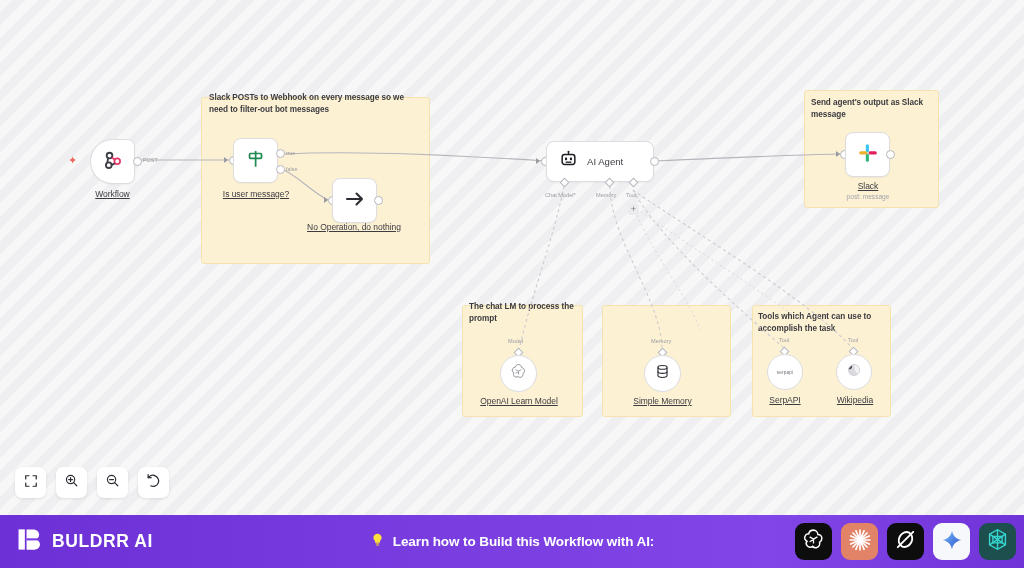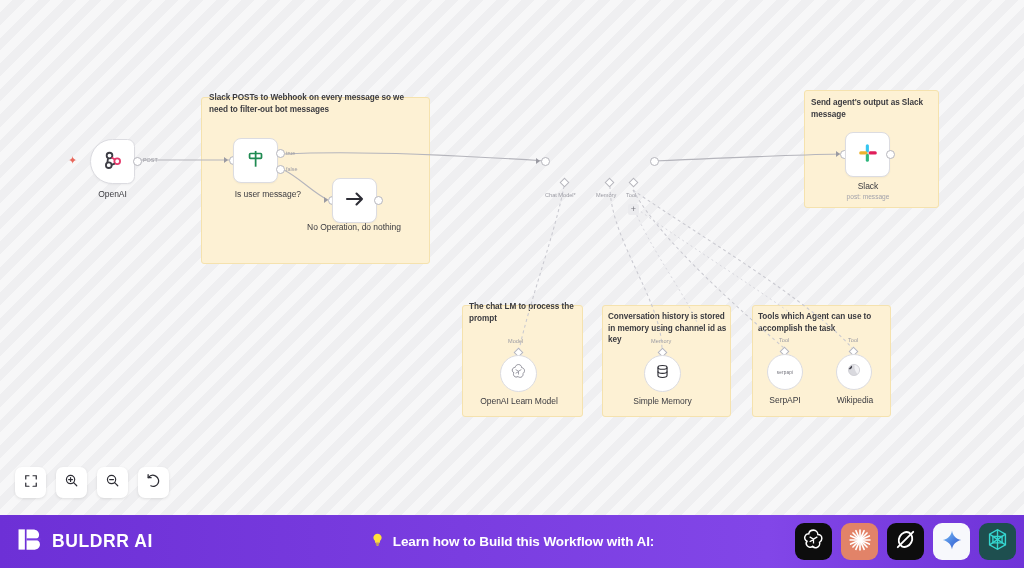--- a/index.html
+++ b/index.html
@@ -47,20 +47,21 @@
     display: flex; align-items: center; justify-content: center;
     box-shadow: 0 1px 2px rgba(0,0,0,0.04);
   }
   .node-label {
     position: absolute;
     font-size: 8.5px;
     color: #3b3b40;
     text-align: center;
     white-space: nowrap;
     letter-spacing: -0.05px;
+    text-decoration: underline;
   }
   .node-sublabel {
     position: absolute;
     font-size: 6.6px;
     color: #a3a3ac;
     text-align: center;
     white-space: nowrap;
   }
 
   
@@ -170,21 +171,20 @@
     <div class="sticky" style="left:201px; top:97px; width:229px; height:167px;"></div>
     <div class="sticky-text" style="left:209px; top:92px; width:216px;">Slack POSTs to Webhook on every message so we need to filter-out bot messages</div>
 
     <div class="sticky" style="left:804px; top:90px; width:135px; height:118px;"></div>
     <div class="sticky-text" style="left:811px; top:97px; width:122px;">Send agent's output as Slack message</div>
 
     <div class="sticky" style="left:462px; top:305px; width:121px; height:112px;"></div>
     <div class="sticky-text" style="left:469px; top:301px; width:109px;">The chat LM to process the prompt</div>
 
     <div class="sticky" style="left:602px; top:305px; width:129px; height:112px;"></div>
-    <div class="sticky-text" style="left:608px; top:311px; width:120px;">Conversation history is stored in memory using channel id as key</div>
 
     <div class="sticky" style="left:752px; top:305px; width:139px; height:112px;"></div>
     <div class="sticky-text" style="left:758px; top:311px; width:126px;">Tools which Agent can use to accomplish the task</div>
 
     <svg class="wires">
 
       <path d="M139,160 L230,160" stroke="#b5b5bc" stroke-width="1.1" fill="none"></path>
 
       <path d="M284,154 C360,150 470,156 545,161" stroke="#b5b5bc" stroke-width="1.1" fill="none"></path>
 
@@ -209,52 +209,65 @@
           <circle cx="16.6" cy="13.4" r="3.1" fill="none" stroke="#e5396b" stroke-width="2"></circle>
           <circle cx="7.4" cy="17.6" r="3.1" fill="none" stroke="#3c3c44" stroke-width="2"></circle>
           <path d="M10.6,9.2 L14.4,11.8" stroke="#e5396b" stroke-width="2" fill="none"></path>
           <path d="M6.6,10.2 L5.8,14.8" stroke="#3c3c44" stroke-width="2" fill="none"></path>
           <path d="M10.4,17.4 L14.0,16.0" stroke="#3c3c44" stroke-width="2" fill="none"></path>
         </svg>
       </span>
     </div>
     <div class="port" style="left:133px; top:157px;"></div>
     <div class="edge-label" style="left:143px; top:157px;">POST</div>
-    <div class="node-label" style="left:75px; top:189px; width:75px;">OpenAI</div>
+    <div class="node-label" style="left:75px; top:189px; width:75px;">Workflow</div>
 
     <div class="arrow-in" style="left:224px; top:157px;"></div>
     <div class="port" style="left:229px; top:156px;"></div>
     <div class="node" style="left:233px; top:138px; width:45px; height:45px;">
       <span>
         <svg width="22" height="22" viewBox="0 0 24 24">
           <rect x="5" y="6" width="13" height="5.4" rx="1" fill="none" stroke="#1f8a52" stroke-width="1.9"></rect>
           <path d="M11.6,3.2 L11.6,20.4" stroke="#1f8a52" stroke-width="1.9" fill="none"></path>
         </svg>
       </span>
     </div>
     <div class="port" style="left:276px; top:149px;"></div>
     <div class="edge-label" style="left:286px; top:150px;">true</div>
     <div class="port" style="left:276px; top:165px;"></div>
     <div class="edge-label" style="left:286px; top:166px;">false</div>
-    <div class="node-label" style="left:211px; top:189px; width:90px;text-align:right;">Is user message?</div>
+    <div class="node-label" style="left:211px; top:189px; width:90px;">Is user message?</div>
 
     <div class="arrow-in" style="left:324px; top:197px;"></div>
     <div class="port" style="left:328px; top:196px;"></div>
     <div class="node" style="left:332px; top:178px; width:45px; height:45px;">
       <span>
         <svg width="24" height="24" viewBox="0 0 24 24">
           <path d="M4,12 L19,12 M13.5,6.5 L19,12 L13.5,17.5" stroke="#2d2d35" stroke-width="2.1" fill="none" stroke-linecap="round" stroke-linejoin="round"></path>
         </svg>
       </span>
     </div>
     <div class="port" style="left:374px; top:196px;"></div>
     <div class="node-label" style="left:290px; top:222px; width:128px;">No Operation, do nothing</div>
 
     <div class="arrow-in" style="left:536px; top:158px;"></div>
     <div class="port" style="left:541px; top:157px;"></div>
+    <div class="node" style="left:546px; top:141px; width:108px; height:41px; justify-content:flex-start; padding-left:12px; gap:9px;">
+      <span>
+        <svg width="19" height="19" viewBox="0 0 24 24">
+          <path d="M12,2.6 L12,5.4" stroke="#1f1f27" stroke-width="1.7"></path>
+          <circle cx="12" cy="2.2" r="1.3" fill="#1f1f27"></circle>
+          <rect x="4" y="5.8" width="16" height="12.4" rx="3" fill="none" stroke="#1f1f27" stroke-width="1.9"></rect>
+          <rect x="7.6" y="9.6" width="2.6" height="3.4" rx="0.6" fill="#1f1f27"></rect>
+          <rect x="13.8" y="9.6" width="2.6" height="3.4" rx="0.6" fill="#1f1f27"></rect>
+          <path d="M8.4,15.4 L15.6,15.4" stroke="#1f1f27" stroke-width="1.7"></path>
+        </svg>
+      </span>
+      <span style="font-size:9.6px; color:#3b3b42;">AI Agent</span>
+    </div>
     <div class="port" style="left:650px; top:157px;"></div>
 
     <div class="diamond" style="left:561px; top:179px;"></div>
     <div class="port-label" style="left:545px; top:192px;">Chat Model*</div>
 
     <div class="diamond" style="left:606px; top:179px;"></div>
     <div class="port-label" style="left:596px; top:192px;">Memory</div>
 
     <div class="diamond" style="left:630px; top:179px;"></div>
     <div class="port-label" style="left:626px; top:192px;">Tool</div>

